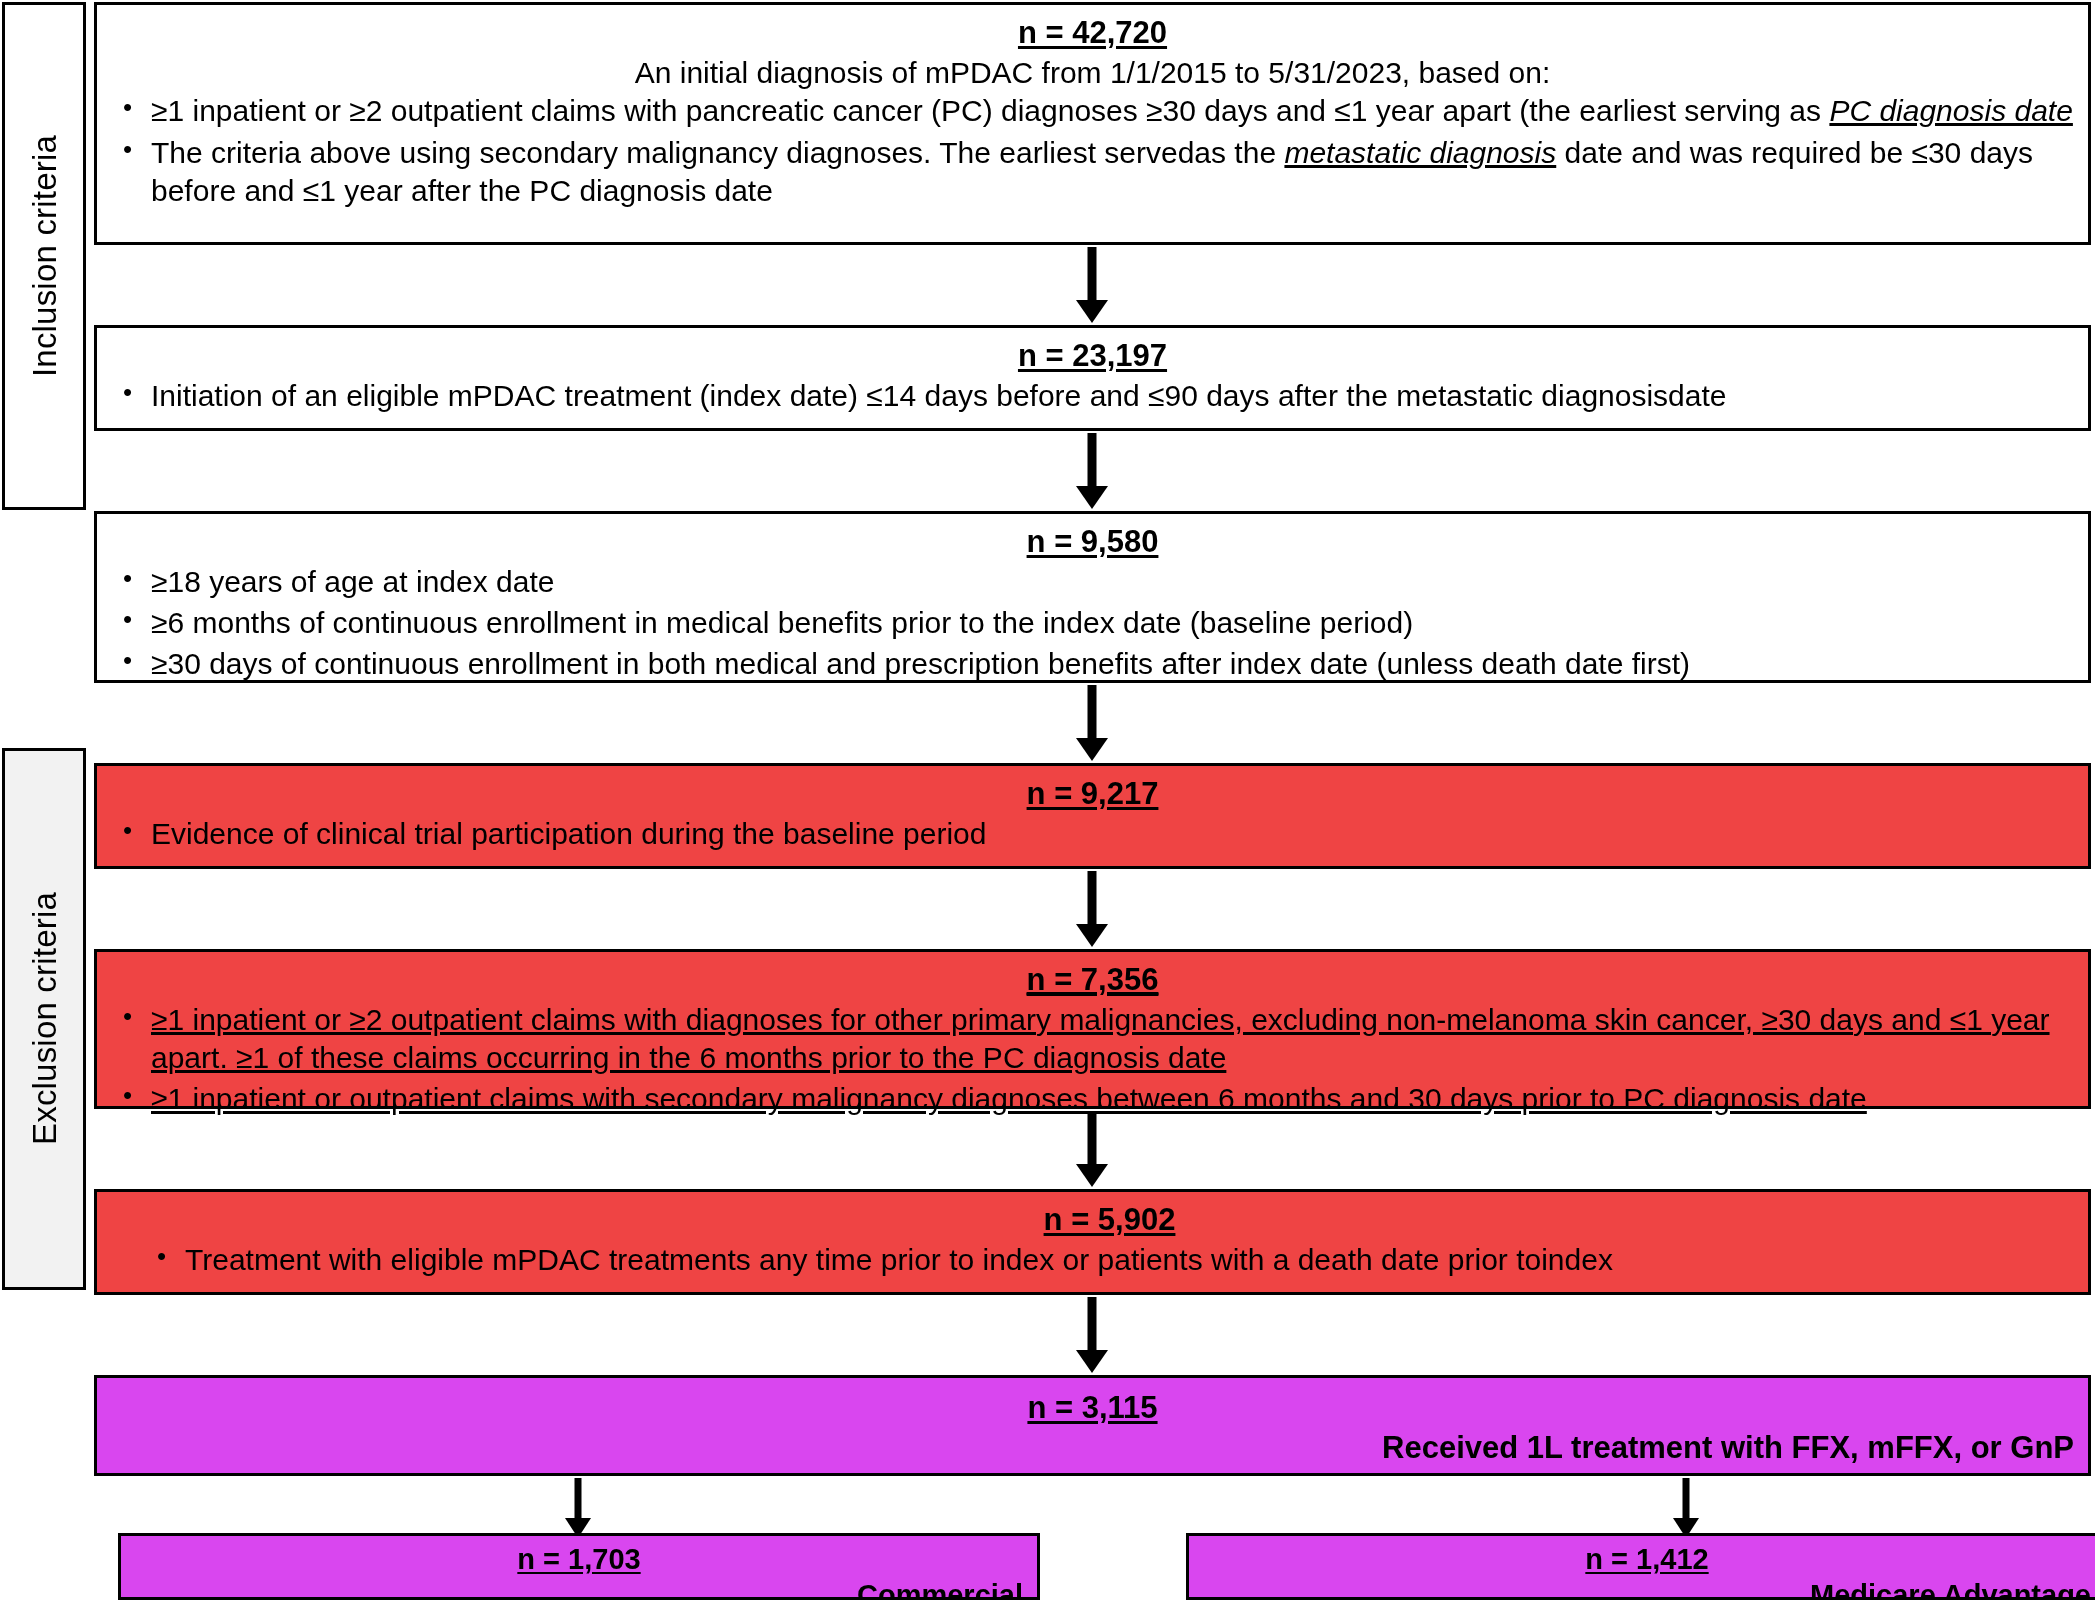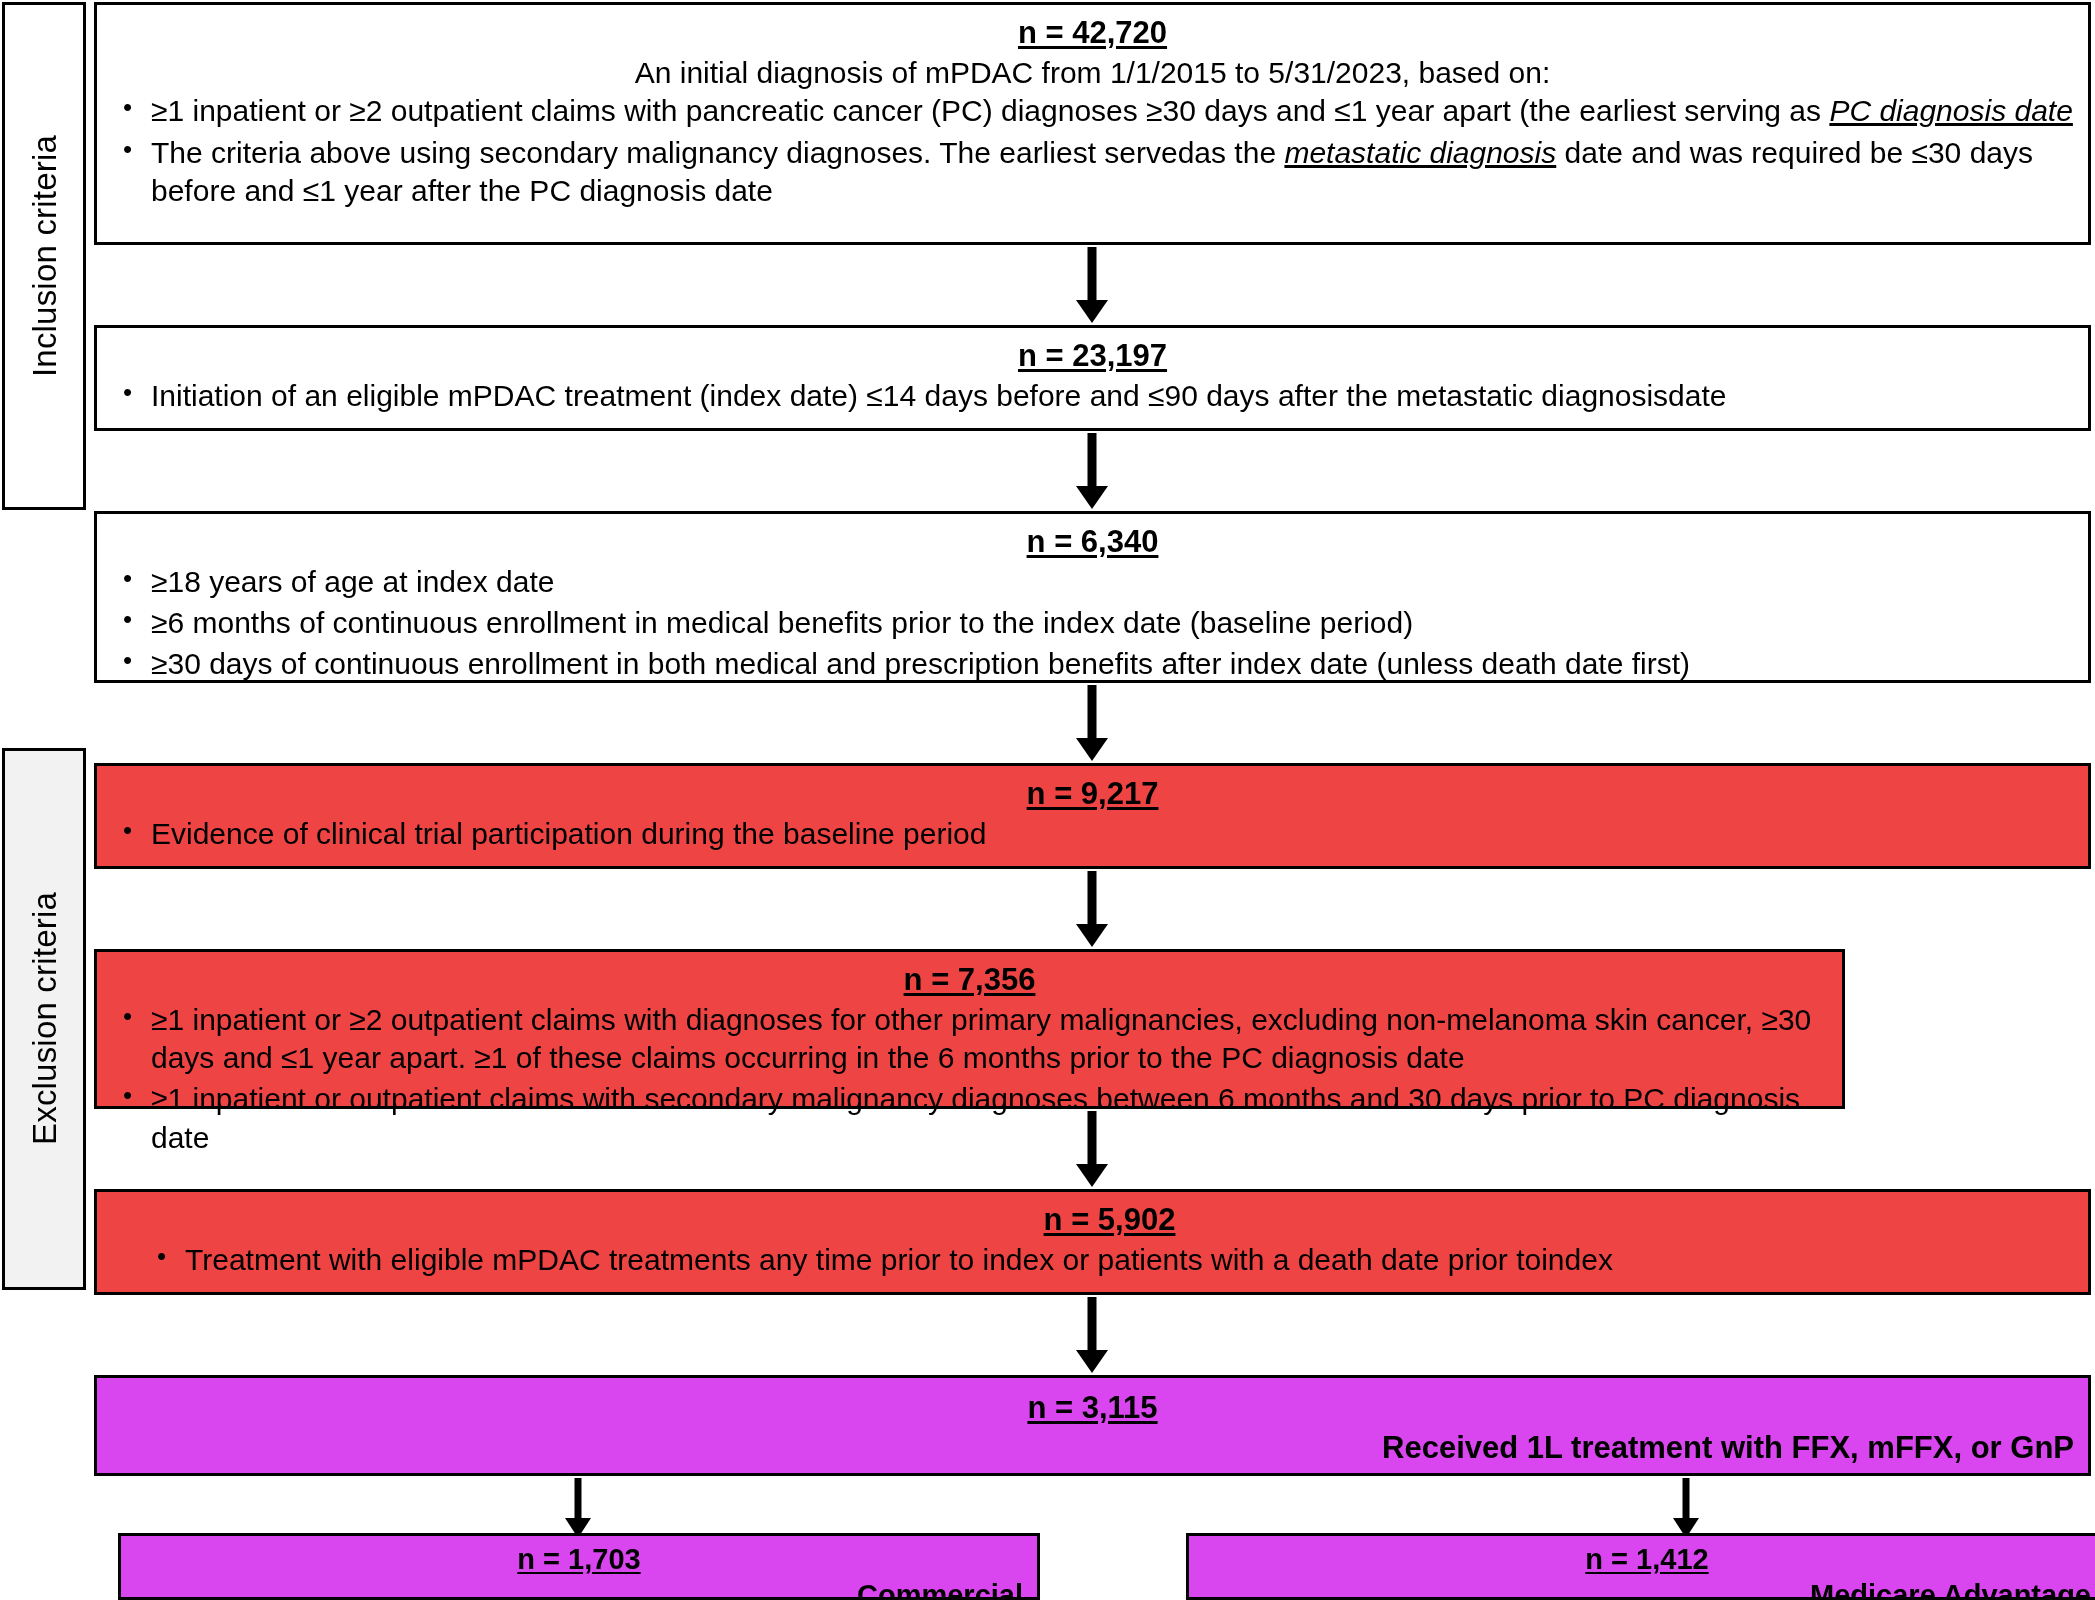--- a/index.html
+++ b/index.html
@@ -173,21 +173,21 @@
       <li>Initiation of an eligible mPDAC treatment (index date) ≤14 days before and ≤90 days after the metastatic diagnosisdate</li>
     </ul>
   </div>
 
   <div class="arrow" style="left:1092px; top:433px; height:76px;">
     <div class="shaft" style="height:55px;"></div>
     <div class="head" style="top:53px;"></div>
   </div>
 
   <div class="box white" style="left:94px; top:511px; width:1997px; height:172px;">
-    <div class="nline"><span class="u">n = 6,340</span></div>
+    <div class="nline"><span class="u">n = 9,580</span></div>
     <ul class="bullets">
       <li>≥18 years of age at index date</li>
       <li>≥6 months of continuous enrollment in medical benefits prior to the index date (baseline period)</li>
       <li>≥30 days of continuous enrollment in both medical and prescription benefits after index date (unless death date first)</li>
     </ul>
   </div>
 
   <div class="arrow" style="left:1092px; top:685px; height:76px;">
     <div class="shaft" style="height:55px;"></div>
     <div class="head" style="top:53px;"></div>
@@ -198,21 +198,21 @@
     <ul class="bullets">
       <li>Evidence of clinical trial participation during the baseline period</li>
     </ul>
   </div>
 
   <div class="arrow" style="left:1092px; top:871px; height:76px;">
     <div class="shaft" style="height:55px;"></div>
     <div class="head" style="top:53px;"></div>
   </div>
 
-  <div class="box gray" style="left:94px; top:949px; width:1751px; height:160px;">
+  <div class="box gray" style="left:94px; top:949px; width:1997px; height:160px;text-decoration:underline;">
     <div class="nline"><span class="u">n = 7,356</span></div>
     <ul class="bullets">
       <li>≥1 inpatient or ≥2 outpatient claims with diagnoses for other primary malignancies, excluding non-melanoma skin cancer, ≥30 days and ≤1 year apart. ≥1 of these claims occurring in the 6 months prior to the PC diagnosis date</li>
       <li>≥1 inpatient or outpatient claims with secondary malignancy diagnoses between 6 months and 30 days prior to PC diagnosis date</li>
     </ul>
   </div>
 
   <div class="arrow" style="left:1092px; top:1111px; height:76px;">
     <div class="shaft" style="height:55px;"></div>
     <div class="head" style="top:53px;"></div>

